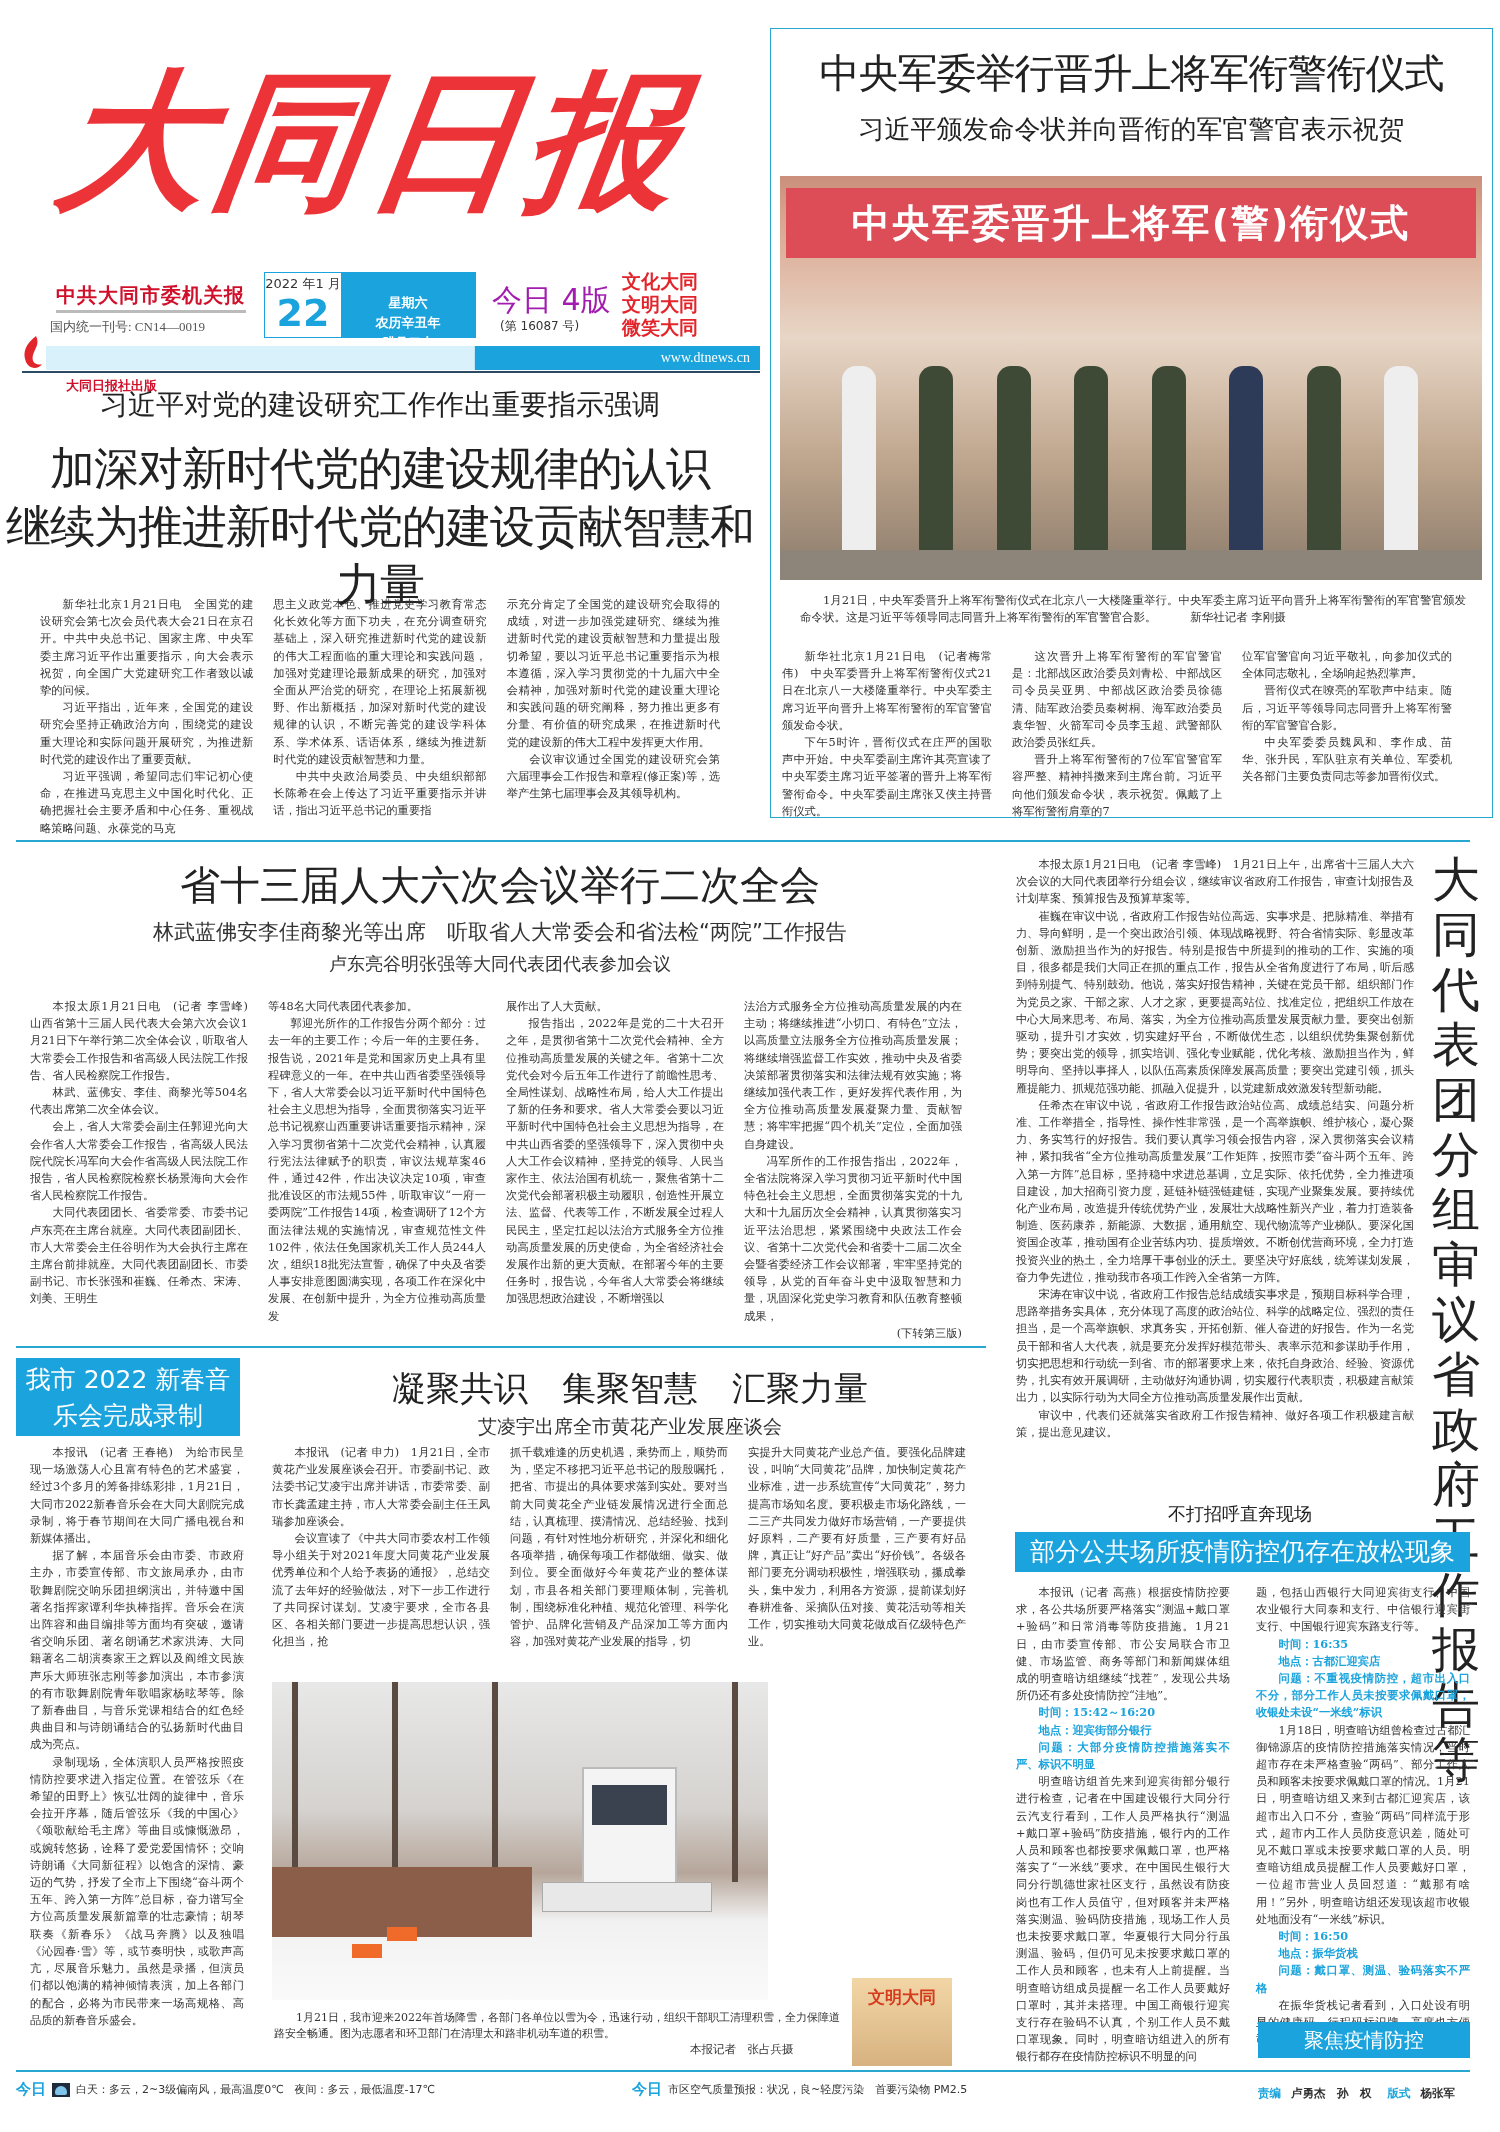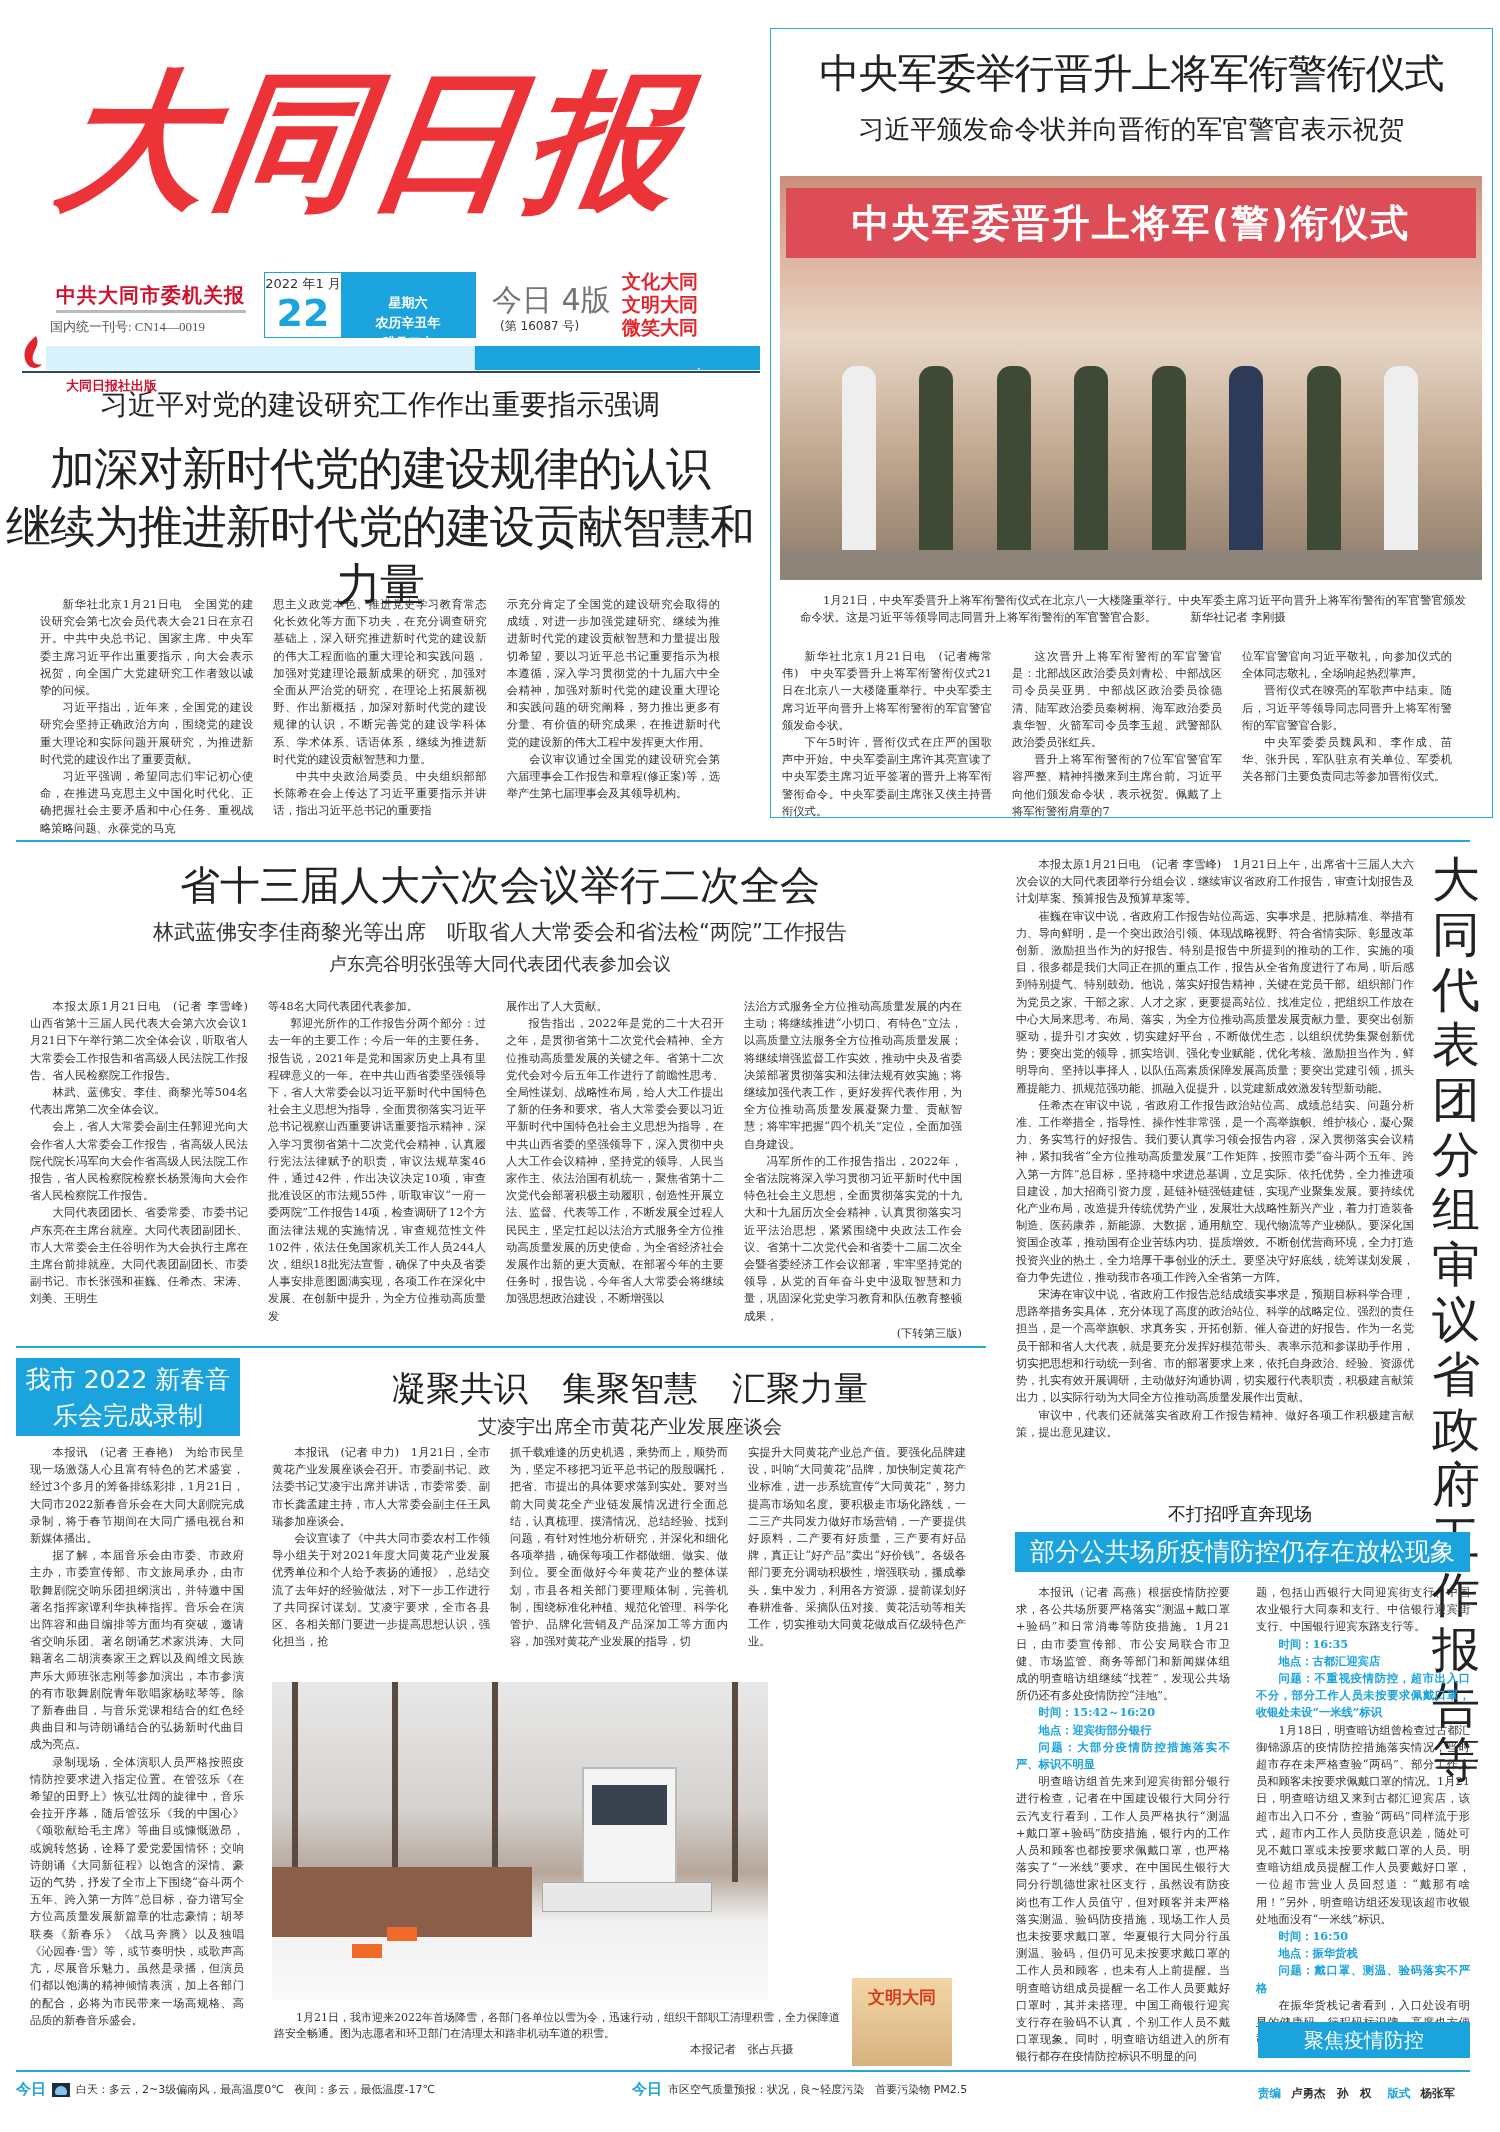--- a/index.html
+++ b/index.html
@@ -11,28 +11,28 @@
   .logo { left: 60px; top: 30px; width: 500px; height: 220px; display: flex; align-items: center; gap: 6px; }
   .logo span { font-family: "DejaVu Serif", serif; font-size: 150px; font-weight: bold; color: #ec3338; font-style: italic; line-height: 1; transform: skewX(-8deg); }
   .organ { left: 56px; top: 282px; font-size: 20px; font-weight: bold; color: #d0102a; letter-spacing: 1px; }
   .organ-line { left: 56px; top: 310px; width: 190px; height: 3px; background: #bbb; }
   .issn { left: 50px; top: 318px; font-size: 13px; color: #555; font-family: "Liberation Serif", serif; }
   .datebox { left: 264px; top: 272px; width: 212px; height: 66px; border: 1px solid #1aa3dc; display: flex; }
   .datebox .left { width: 76px; text-align: center; }
   .datebox .ym { font-size: 13px; color: #333; margin-top: 2px; text-align: center; }
   .datebox .day { font-size: 38px; font-weight: bold; color: #1aa3dc; line-height: 40px; }
   .datebox .right { flex: 1; background: #1aa3dc; color: #fff; font-size: 13px; font-weight: bold; text-align: center; line-height: 20px; padding-top: 20px; }
-  .pages { left: 492px; top: 280px; font-size: 30px; color: #737373; }
+  .pages { left: 492px; top: 280px; font-size: 30px; color: #a21caf; }
   .issue { left: 500px; top: 318px; font-size: 12px; color: #333; }
   .slogans { left: 622px; top: 270px; font-size: 19px; font-weight: bold; color: #e2242b; line-height: 23px; }
   .pubbar { left: 22px; top: 346px; width: 738px; height: 26px; }
   .pubbar .flame { position: absolute; left: 0; top: -10px; width: 24px; height: 34px; }
   .pubbar .band { position: absolute; left: 24px; top: 0; width: 714px; height: 24px; background: linear-gradient(90deg, #d9f1fb 0%, #d9f1fb 60%, #1aa3dc 60.1%, #1aa3dc 100%); clip-path: polygon(0 0, 100% 0, 100% 100%, 0 100%); }
   .pubbar .pub { position: absolute; left: 44px; top: 4px; font-size: 13px; color: #d0102a; font-weight: bold; margin-top: 27px; }
-  .pubbar .url { position: absolute; right: 10px; top: 4px; font-size: 14px; color: #fff; font-family: "Liberation Serif", serif; margin-top: 16px; }
+  .pubbar .url { position: absolute; right: 10px; top: 4px; font-size: 14px; color: #fff; font-family: "Liberation Serif", serif; }
   .pubbar .uline { position: absolute; left: 0; top: 25px; width: 738px; height: 2px; background: #2b4a63; }
 
   
   .kicker1 { left: 0; width: 760px; top: 386px; text-align: center; font-size: 28px; color: #222; }
   .head1 { left: 0; width: 760px; top: 440px; text-align: center; font-size: 45px; color: #222; line-height: 58px; letter-spacing: -1px; }
   .cols { display: flex; gap: 20px; }
   .col { font-size: 11.3px; line-height: 17.2px; text-align: justify; color: #333; font-family: "DejaVu Serif", serif; }
   .col p { text-indent: 2em; }
 
   

